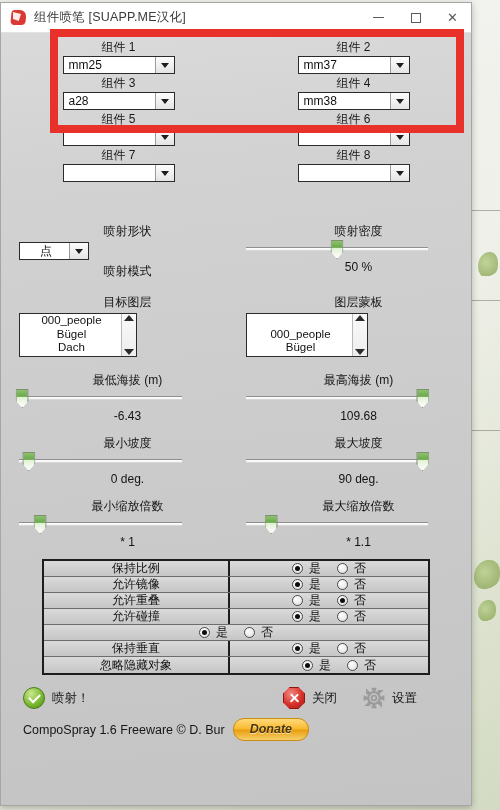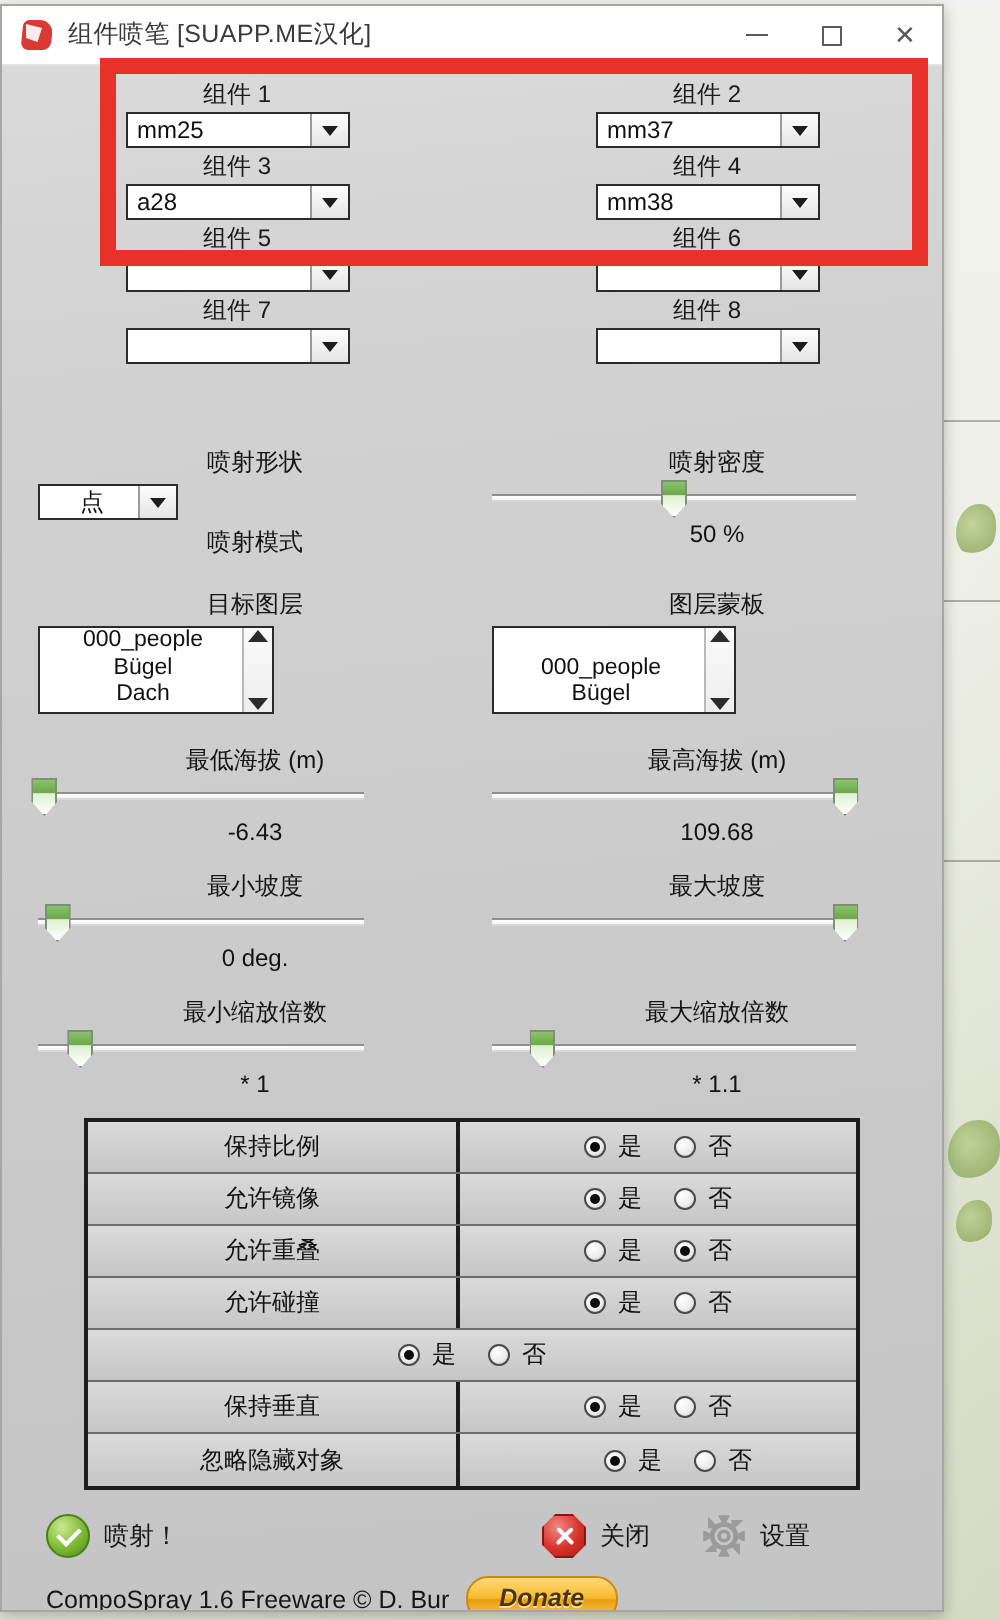--- a/index.html
+++ b/index.html
@@ -205,21 +205,21 @@
   .slider.wide { width: 182px; }
 
   
   .opt-table {
     margin: 10px auto 0 auto;
     width: 388px;
     border: 2px solid #1d1d1d;
     background: #cfcfcf;
   }
   .opt-row {
-    display: flex; height: 26px;
+    display: flex; height: 16px;
     border-bottom: 1px solid #6d6d6d;
     background: linear-gradient(180deg,#dadada,#c6c6c6);
   }
   .opt-row:last-child { border-bottom: none; gap: 20px; }
   .opt-name {
     width: 186px;
     border-right: 2px solid #1d1d1d;
     display: flex; align-items: center; justify-content: center;
     font-size: 12px; color: #121212;
   }
@@ -236,21 +236,21 @@
     flex: 0 0 auto;
   }
   .radio.on::after {
     content: ""; width: 5px; height: 5px; border-radius: 50%;
     background: #0d0d0d;
   }
   .opt-choices .txt { font-size: 12px; color: #111; margin-right: 10px; }
   .opt-choices .txt:last-child { margin-right: 0; }
 
   
-  .footer { padding: 12px 16px 0 0; }
+  .footer { padding: 12px 4px 0 0; }
   .footer-row {
     display: flex; align-items: center;
     padding: 0 22px 0 22px;
   }
   .fbtn { display: flex; align-items: center; gap: 7px; }
   .fbtn .lbl { font-size: 12.5px; color: #171717; }
   .ico-ok {
     width: 22px; height: 22px; border-radius: 50%;
     background: radial-gradient(circle at 35% 28%, #cbe88f, #7cba34 55%, #4e8b14 100%);
     border: 1px solid #4b7d18;
@@ -513,20 +513,21 @@
         <div class="value-text">0 deg.</div>
       </div>
       <div class="col right">
         <div class="sec-label">最大坡度</div>
         <div class="slider wide">
           <div class="track"></div>
           <div class="thumb" style="left:97%">
               <div class="sh"></div>
             </div>
         </div>
+        <div class="value-text">90 deg.</div>
       </div>
     </div>
 
     <div class="two-col" style="margin-top:12px;">
       <div class="col">
         <div class="sec-label">最小缩放倍数</div>
         <div class="slider">
           <div class="track"></div>
           <div class="thumb" style="left:13%">
               <div class="sh"></div>

